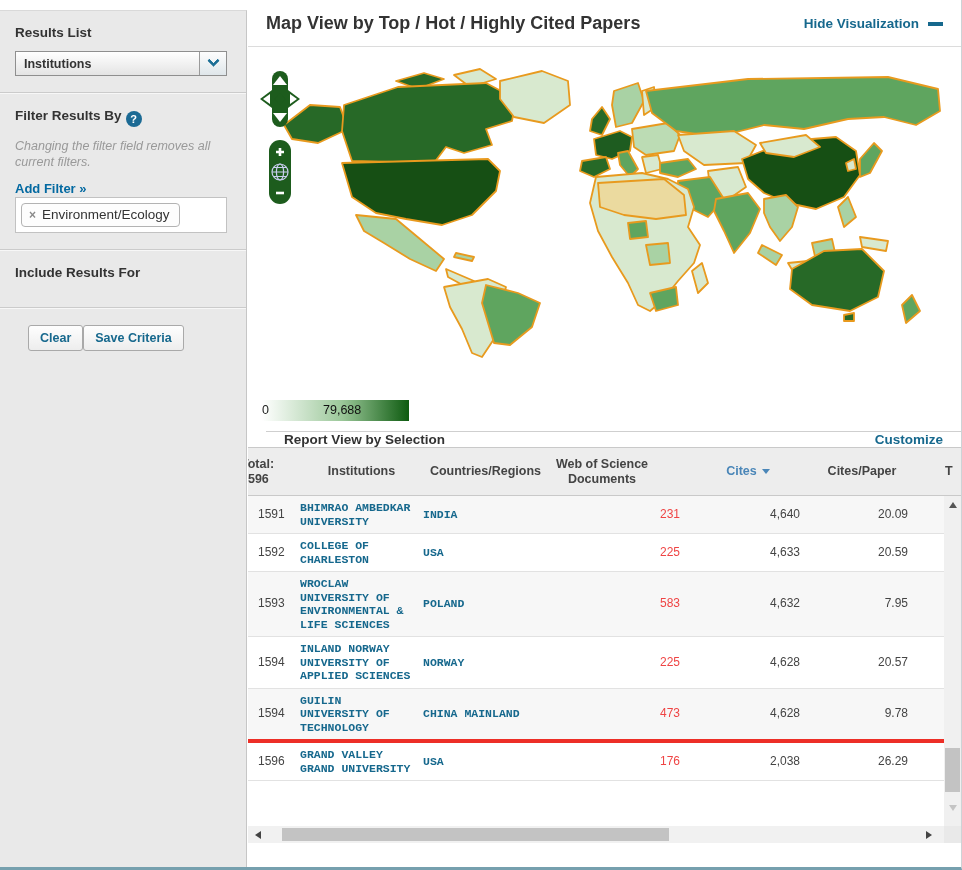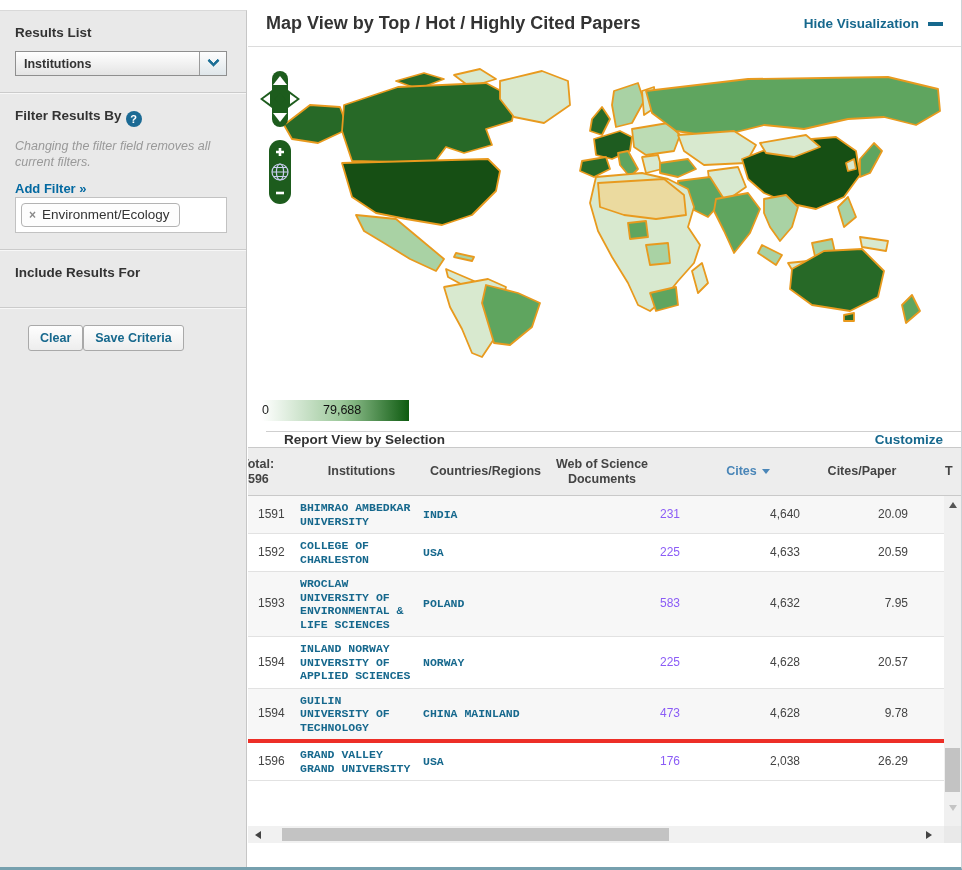--- a/index.html
+++ b/index.html
@@ -74,21 +74,21 @@
 
   .tbody { position:relative; height:330px; overflow:hidden; }
   .row { display:flex; width:697px; border-bottom:1px solid #e2e2e2; align-items:center;
          padding:5px 0 5px 0; background:#fff; }
   .row.alt { background:#f7f7f7; }
   .row.underline-row { border-bottom:4px solid #ed2f27; }
   .cell { font-size:11.5px; line-height:13.5px; }
   .c-rank { width:52px; padding-left:10px; color:#444; font-size:12px; }
   .c-inst { width:123px; padding-right:10px; }
   .c-ctry { width:125px; padding-right:14px; }
-  .c-docs { width:140px; text-align:right; padding-right:8px; color:#8b5cf6; font-size:12px; }
+  .c-docs { width:140px; text-align:right; padding-right:8px; color:#ef4444; font-size:12px; }
   .c-cites{ width:120px; text-align:right; padding-right:8px; color:#444; font-size:12px; }
   .c-cpp  { width:108px; text-align:right; padding-right:8px; color:#444; font-size:12px; }
   .tlink { color:#16688d; font-weight:bold; text-decoration:none; overflow-wrap:anywhere; cursor:pointer;font-family:Liberation Mono, monospace; }
 
   
   .vscroll { position:absolute; right:0; top:0; width:17px; height:330px; background:#f0f0f0; }
   .vs-btn { position:absolute; left:0; width:17px; height:17px; display:flex; align-items:center; justify-content:center; cursor:pointer; }
   .vs-up { top:0; } .vs-down { top:303px; }
   .tri-up { width:0;height:0;border:4px solid transparent;border-bottom:6px solid #555; margin-top:-4px; }
   .tri-down { width:0;height:0;border:4px solid transparent;border-top:6px solid #c4c4c4; margin-bottom:-4px; }

